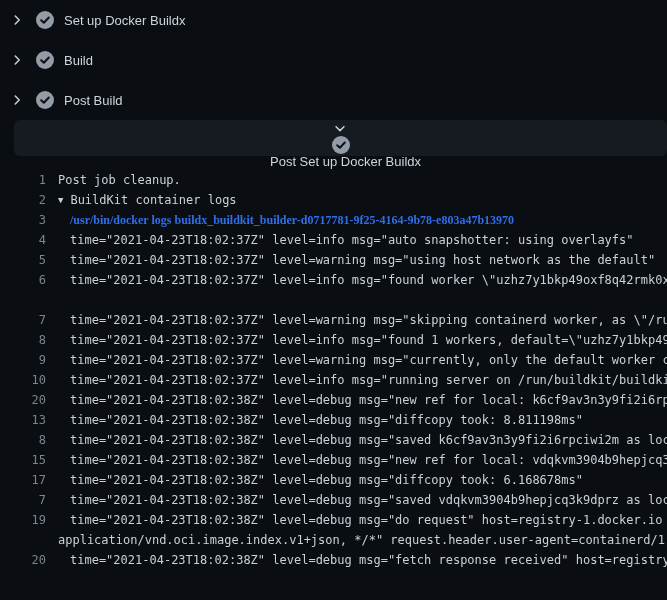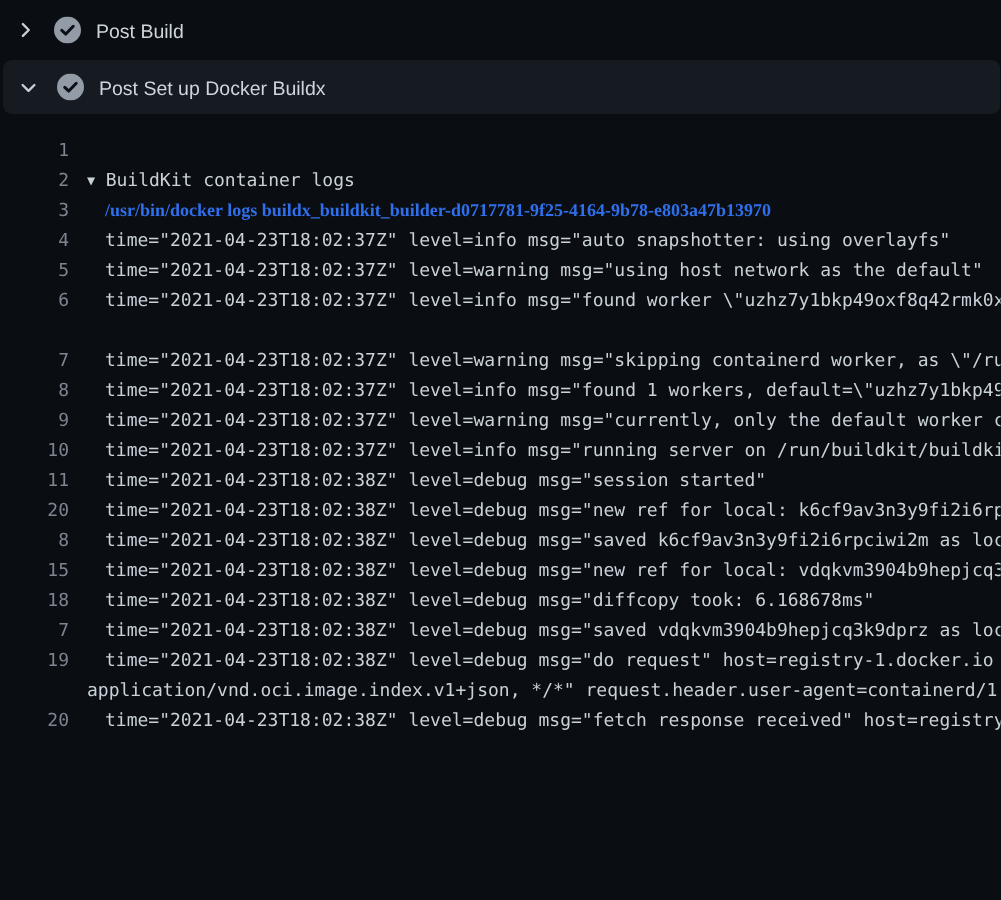--- a/index.html
+++ b/index.html
@@ -19,21 +19,22 @@
     align-items: center;
     height: 40px;
     padding-left: 10px;
     cursor: pointer;
     box-sizing: border-box;
   }
   .section-header.expanded {
     height: 36px;
     background: var(--header-bg, #161b22);
     border-radius: 6px;
-    margin-left: 2px;
+    margin-left: 14px;
+    flex-direction: column;
   }
   .chev {
     width: 14px;
     height: 16px;
     display: flex;
     align-items: center;
     justify-content: center;
     margin-right: 12px;
     flex: 0 0 auto;
   }
@@ -94,51 +95,79 @@
         <svg width="14" height="16" viewBox="0 0 16 16">
           <path d="M6 3.5 L10.5 8 L6 12.5" fill="none" stroke="#c6cdd5" stroke-width="1.8" stroke-linecap="round" stroke-linejoin="round"></path>
         </svg>
       </span>
       <span class="check">
         <svg width="18" height="18" viewBox="0 0 16 16">
           <circle cx="8" cy="8" r="8" fill="#939ca6"></circle>
           <path d="M4.6 8.2 L7 10.4 L11.4 5.8" fill="none" stroke="#0d1117" stroke-width="1.8" stroke-linecap="round" stroke-linejoin="round"></path>
         </svg>
       </span>
+      <span class="slabel">Set up Docker Buildx</span>
+    </div>
+    <div class="section-header">
+      <span class="chev">
+        <svg width="14" height="16" viewBox="0 0 16 16">
+          <path d="M6 3.5 L10.5 8 L6 12.5" fill="none" stroke="#c6cdd5" stroke-width="1.8" stroke-linecap="round" stroke-linejoin="round"></path>
+        </svg>
+      </span>
+      <span class="check">
+        <svg width="18" height="18" viewBox="0 0 16 16">
+          <circle cx="8" cy="8" r="8" fill="#939ca6"></circle>
+          <path d="M4.6 8.2 L7 10.4 L11.4 5.8" fill="none" stroke="#0d1117" stroke-width="1.8" stroke-linecap="round" stroke-linejoin="round"></path>
+        </svg>
+      </span>
+      <span class="slabel">Build</span>
+    </div>
+    <div class="section-header">
+      <span class="chev">
+        <svg width="14" height="16" viewBox="0 0 16 16">
+          <path d="M6 3.5 L10.5 8 L6 12.5" fill="none" stroke="#c6cdd5" stroke-width="1.8" stroke-linecap="round" stroke-linejoin="round"></path>
+        </svg>
+      </span>
+      <span class="check">
+        <svg width="18" height="18" viewBox="0 0 16 16">
+          <circle cx="8" cy="8" r="8" fill="#939ca6"></circle>
+          <path d="M4.6 8.2 L7 10.4 L11.4 5.8" fill="none" stroke="#0d1117" stroke-width="1.8" stroke-linecap="round" stroke-linejoin="round"></path>
+        </svg>
+      </span>
       <span class="slabel">Post Build</span>
     </div>
     <div class="section-header expanded">
       <span class="chev">
         <svg width="14" height="16" viewBox="0 0 16 16">
           <path d="M3.5 6.5 L8 11 L12.5 6.5" fill="none" stroke="#c6cdd5" stroke-width="1.8" stroke-linecap="round" stroke-linejoin="round"></path>
         </svg>
       </span>
       <span class="check">
         <svg width="18" height="18" viewBox="0 0 16 16">
           <circle cx="8" cy="8" r="8" fill="#939ca6"></circle>
           <path d="M4.6 8.2 L7 10.4 L11.4 5.8" fill="none" stroke="#0d1117" stroke-width="1.8" stroke-linecap="round" stroke-linejoin="round"></path>
         </svg>
       </span>
       <span class="slabel">Post Set up Docker Buildx</span>
     </div>
   </div>
 <div class="log">
-    <div class="lrow"><span class="num">1</span></div>
+    <div class="lrow"><span class="num">1</span><span class="ltext">Post job cleanup.</span></div>
     <div class="lrow"><span class="num">2</span><span class="ltext"><span class="caret">▼</span>BuildKit container logs</span></div>
     <div class="lrow"><span class="num">3</span><span class="ltext indent cmd">/usr/bin/docker logs buildx_buildkit_builder-d0717781-9f25-4164-9b78-e803a47b13970</span></div>
     <div class="lrow"><span class="num">4</span><span class="ltext indent">time="2021-04-23T18:02:37Z" level=info msg="auto snapshotter: using overlayfs"</span></div>
     <div class="lrow"><span class="num">5</span><span class="ltext indent">time="2021-04-23T18:02:37Z" level=warning msg="using host network as the default"</span></div>
     <div class="lrow"><span class="num">6</span><span class="ltext indent">time="2021-04-23T18:02:37Z" level=info msg="found worker \"uzhz7y1bkp49oxf8q42rmk0xjepi0\"</span></div>
     <div class="lrow"><span class="num"></span></div>
     <div class="lrow"><span class="num">7</span><span class="ltext indent">time="2021-04-23T18:02:37Z" level=warning msg="skipping containerd worker, as \"/run</span></div>
     <div class="lrow"><span class="num">8</span><span class="ltext indent">time="2021-04-23T18:02:37Z" level=info msg="found 1 workers, default=\"uzhz7y1bkp49ox</span></div>
     <div class="lrow"><span class="num">9</span><span class="ltext indent">time="2021-04-23T18:02:37Z" level=warning msg="currently, only the default worker can</span></div>
     <div class="lrow"><span class="num">10</span><span class="ltext indent">time="2021-04-23T18:02:37Z" level=info msg="running server on /run/buildkit/buildkitd</span></div>
-    <div class="lrow"><span class="num">11</span><span class="ltext indent">time="2021-04-23T18:02:38Z" level=debug msg="session started"</span></div>
     <div class="lrow"><span class="num">20</span><span class="ltext indent">time="2021-04-23T18:02:38Z" level=debug msg="new ref for local: k6cf9av3n3y9fi2i6rpci</span></div>
+    <div class="lrow"><span class="num">13</span><span class="ltext indent">time="2021-04-23T18:02:38Z" level=debug msg="diffcopy took: 8.811198ms"</span></div>
     <div class="lrow"><span class="num">8</span><span class="ltext indent">time="2021-04-23T18:02:38Z" level=debug msg="saved k6cf9av3n3y9fi2i6rpciwi2m as local</span></div>
     <div class="lrow"><span class="num">15</span><span class="ltext indent">time="2021-04-23T18:02:38Z" level=debug msg="new ref for local: vdqkvm3904b9hepjcq3k9</span></div>
-    <div class="lrow"><span class="num">18</span><span class="ltext indent">time="2021-04-23T18:02:38Z" level=debug msg="diffcopy took: 6.168678ms"</span></div>
+    <div class="lrow"><span class="num">17</span><span class="ltext indent">time="2021-04-23T18:02:38Z" level=debug msg="diffcopy took: 6.168678ms"</span></div>
     <div class="lrow"><span class="num">7</span><span class="ltext indent">time="2021-04-23T18:02:38Z" level=debug msg="saved vdqkvm3904b9hepjcq3k9dprz as local</span></div>
     <div class="lrow"><span class="num">19</span><span class="ltext indent">time="2021-04-23T18:02:38Z" level=debug msg="do request" host=registry-1.docker.io re</span></div>
     <div class="lrow"><span class="num"></span><span class="ltext">application/vnd.oci.image.index.v1+json, */*" request.header.user-agent=containerd/1.4</span></div>
     <div class="lrow"><span class="num">20</span><span class="ltext indent">time="2021-04-23T18:02:38Z" level=debug msg="fetch response received" host=registry-</span></div>
   </div>
 
 </body></html>

